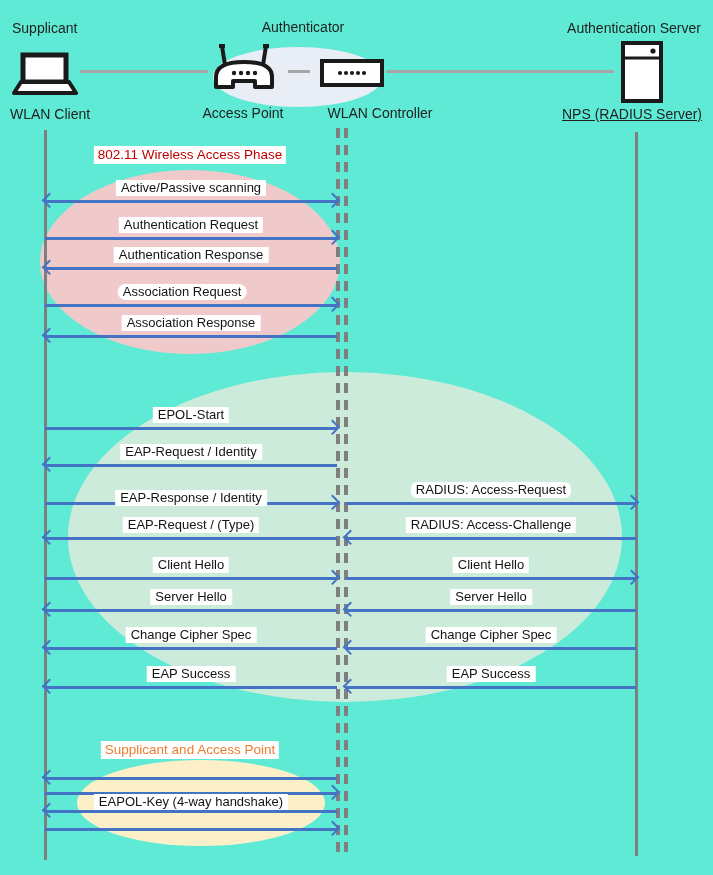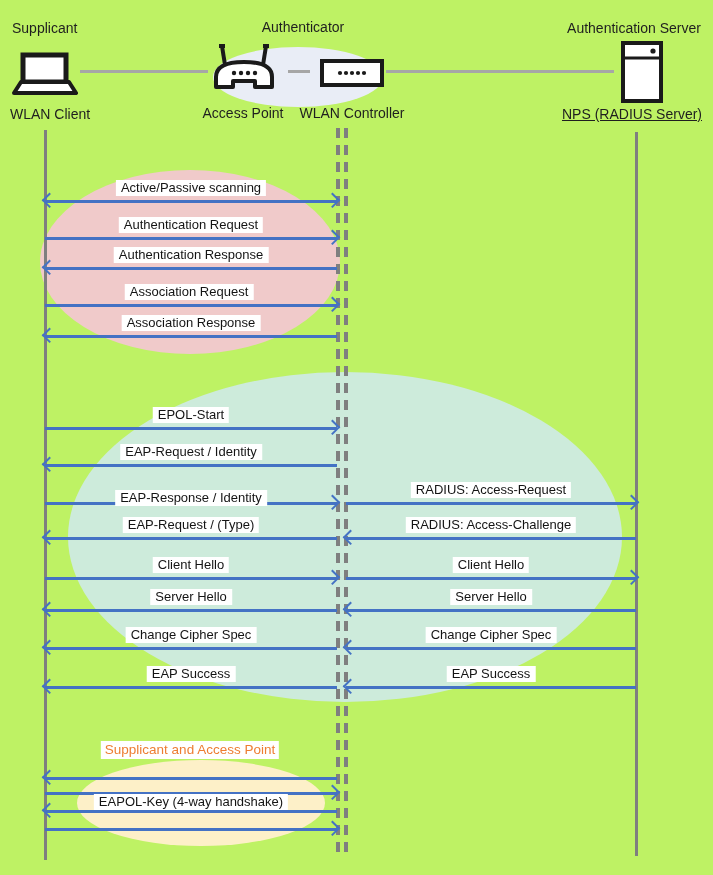--- a/index.html
+++ b/index.html
@@ -1,17 +1,17 @@
 <!DOCTYPE html>
 <html><head>
 <meta charset="utf-8">
 <style>
   html,body { margin:0; padding:0; background:#fff; }
   #canvas {
-    position:relative; width:713px; height:875px; background:#bef264;
+    position:relative; width:713px; height:875px; background:#5eead4;
     font-family:"Liberation Sans", sans-serif; overflow:hidden;
     --arrow-color:#4472C4; --lifeline-color:#7F7F7F; --connector-color:#A6A6A6;
   }
   .actor-role {
     position:absolute; font-size:14px; color:#1f1f1f; white-space:nowrap; z-index:5;
   }
   .centered { transform:translateX(-50%); }
   .device-label {
     position:absolute; font-size:14px; color:#1f1f1f; white-space:nowrap; z-index:5;text-align:center;
   }
@@ -97,72 +97,73 @@
   <div class="icon-wrap" style="left:620px; top:41px;">
     <svg width="44" height="62" viewBox="0 0 44 62">
       <rect x="3" y="2" width="38" height="58" fill="#ffffff" stroke="#1A1A1A" stroke-width="4"></rect>
       <line x1="3" y1="17" x2="41" y2="17" stroke="#1A1A1A" stroke-width="3"></line>
       <circle cx="33" cy="10" r="2.6" fill="#1A1A1A"></circle>
     </svg>
   </div>
 
   <div class="device-label" style="left:10px; top:106px;">WLAN Client</div>
   <div class="device-label centered" style="left:243px; top:105px;">Access Point</div>
-  <div class="device-label centered" style="left:352px; top:105px;">WLAN Controller</div>
+  <div class="device-label centered" style="left:380px; top:105px;">WLAN Controller</div>
   <div class="device-label centered" style="left:632px; top:106px;text-decoration:underline;">NPS (RADIUS Server)</div>
 
   <div class="lifeline" style="left:44px; top:130px; height:730px;"></div>
   <div class="lifeline-dashed" style="left:336px; top:128px; height:724px;"></div>
   <div class="lifeline-dashed" style="left:344px; top:128px; height:724px;"></div>
   <div class="lifeline" style="left:635px; top:132px; height:724px;"></div>
 
   <div class="phase-ellipse" style="left: 40px; top: 170px; width: 300px; height: 184px; background: rgb(240, 202, 202);"></div>
   <div class="phase-ellipse" style="left: 68px; top: 372px; width: 554px; height: 330px; background: rgb(205, 235, 219);"></div>
   <div class="phase-ellipse" style="left: 77px; top: 760px; width: 248px; height: 86px; background: rgb(253, 240, 200);"></div>
 
+  <div class="phase-title" style="left: 190px; top: 146px; color: rgb(192, 0, 0);">802.11 Wireless Access Phase</div>
   <div class="phase-title" style="left: 190px; top: 741px; color: rgb(237, 125, 49);">Supplicant and Access Point</div>
 
   <div id="messages">
       <div class="msg-arrow" style="left: 45px; top: 200px; width: 292px;">
         <span class="head r"></span>
         <span class="head l"></span>
       </div>
       <div class="msg-label" style="left: 191px; top: 180px;">Active/Passive scanning</div>
       <div class="msg-arrow" style="left: 45px; top: 237px; width: 292px;">
         <span class="head r"></span>
       </div>
       <div class="msg-label" style="left: 191px; top: 217px;">Authentication Request</div>
       <div class="msg-arrow" style="left: 45px; top: 267px; width: 292px;">
         <span class="head l"></span>
       </div>
       <div class="msg-label" style="left: 191px; top: 247px;">Authentication Response</div>
       <div class="msg-arrow" style="left: 45px; top: 304px; width: 292px;">
         <span class="head r"></span>
       </div>
-      <div class="msg-label" style="left: 189px; top: 284px;">Association Request</div>
+      <div class="msg-label" style="left: 182px; top: 284px; border-radius: 8px;">Association Request</div>
       <div class="msg-arrow" style="left: 45px; top: 335px; width: 292px;">
         <span class="head l"></span>
       </div>
       <div class="msg-label" style="left: 191px; top: 315px;">Association Response</div>
       <div class="msg-arrow" style="left: 45px; top: 427px; width: 292px;">
         <span class="head r"></span>
       </div>
       <div class="msg-label" style="left: 191px; top: 407px;">EPOL-Start</div>
       <div class="msg-arrow" style="left: 45px; top: 464px; width: 292px;">
         <span class="head l"></span>
       </div>
       <div class="msg-label" style="left: 191px; top: 444px;">EAP-Request / Identity</div>
       <div class="msg-arrow" style="left: 45px; top: 502px; width: 292px;">
         <span class="head r"></span>
       </div>
       <div class="msg-label" style="left: 191px; top: 482px; margin-top: 8px;">EAP-Response / Identity</div>
       <div class="msg-arrow" style="left: 346px; top: 502px; width: 290px;">
         <span class="head r"></span>
       </div>
-      <div class="msg-label" style="left: 491px; top: 482px;">RADIUS: Access-Request</div>
+      <div class="msg-label" style="left: 491px; top: 482px; border-radius: 6px;">RADIUS: Access-Request</div>
       <div class="msg-arrow" style="left: 45px; top: 537px; width: 292px;">
         <span class="head l"></span>
       </div>
       <div class="msg-label" style="left: 191px; top: 517px;">EAP-Request / (Type)</div>
       <div class="msg-arrow" style="left: 346px; top: 537px; width: 290px;">
         <span class="head l"></span>
       </div>
       <div class="msg-label" style="left: 491px; top: 517px;">RADIUS: Access-Challenge</div>
       <div class="msg-arrow" style="left: 45px; top: 577px; width: 292px;">
         <span class="head r"></span>

